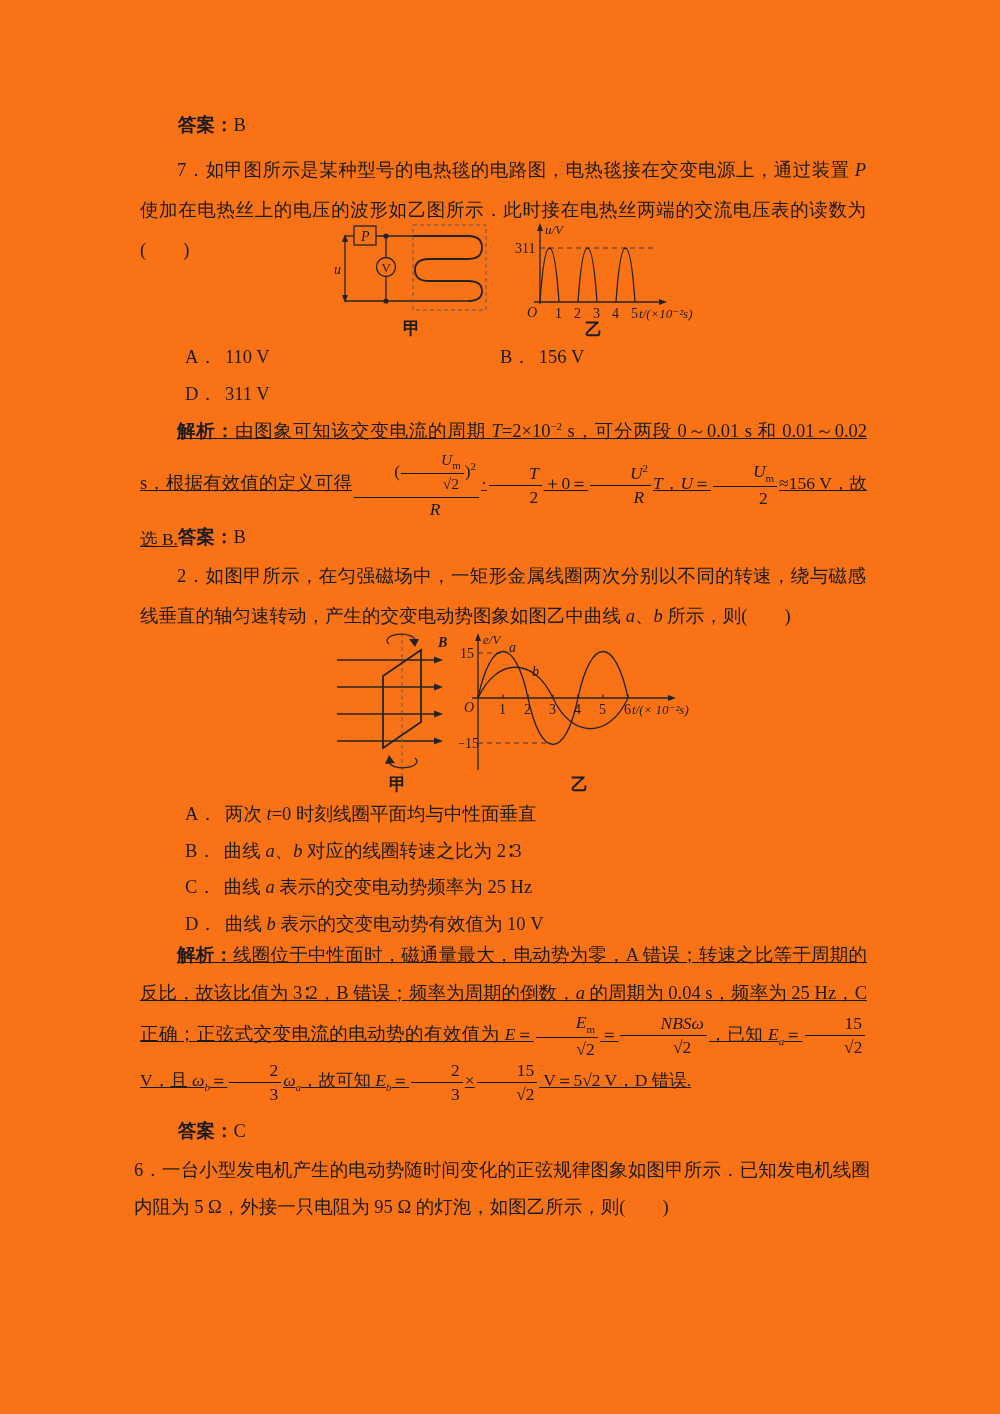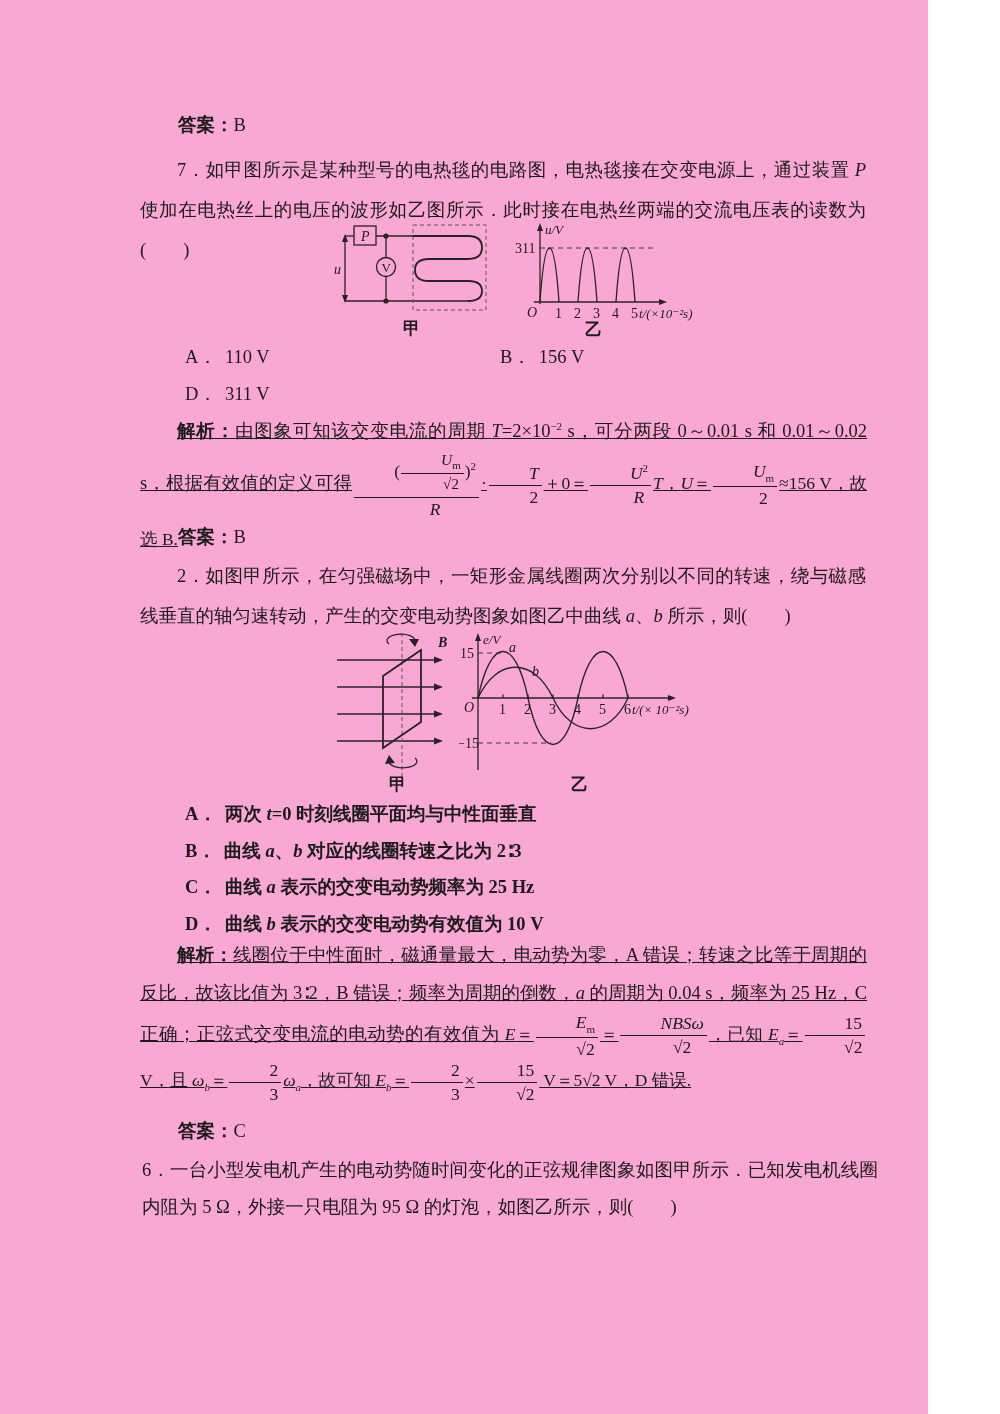--- a/index.html
+++ b/index.html
@@ -1,18 +1,18 @@
 <!DOCTYPE html>
 <html><head>
 <meta charset="utf-8">
 <style>
   * { margin:0; padding:0; box-sizing:border-box; }
   html,body { background:#ffffff; }
   .page {
-    position:relative; width:928px; height:1414px; background:#f9a8d4;
+    position:relative; width:1000px; height:1414px; background:#f97316;
     color:#1b1b1b; font-family:"Liberation Serif","DejaVu Serif",serif;
     font-size:18.5px; overflow:hidden;
   }
   .abs { position:absolute; }
   .blabel { font-weight:700; }
   .stem { line-height:40px; text-indent:2em; text-align:justify; }
   .plain { line-height:37px; text-align:justify; }
   .it { font-style:italic; }
   sub { font-size:11px; }
   sup { font-size:11px; }
@@ -176,32 +176,32 @@
       <text class="t14" x="65" y="84">2</text>
       <text class="t14" x="90" y="84">3</text>
       <text class="t14" x="115" y="84">4</text>
       <text class="t14" x="140" y="84">5</text>
       <text class="t14" x="165" y="84">6</text>
       <text class="t13 iti" x="173" y="84">t/(× 10⁻²s)</text>
       <text class="cap" x="112" y="160">乙</text>
     </svg>
   </div>
 
-  <div class="abs" style="left:140px; top:796px; width:726px; padding-left:45px;font-weight:bold;">
+  <div class="abs" style="left:140px; top:796px; width:726px; padding-left:45px;">
     <div class="optrow"><span class="optk">A．</span><span>两次 </span><span class="it">t</span><span>=0 时刻线圈平面均与中性面垂直</span></div>
     <div class="optrow"><span class="optk">B．</span><span>曲线 </span><span class="it">a</span><span>、</span><span class="it">b</span><span> 对应的线圈转速之比为 2∶3</span></div>
     <div class="optrow"><span class="optk">C．</span><span>曲线 </span><span class="it">a</span><span> 表示的交变电动势频率为 25 Hz</span></div>
     <div class="optrow"><span class="optk">D．</span><span>曲线 </span><span class="it">b</span><span> 表示的交变电动势有效值为 10 V</span></div>
   </div>
 
   <div class="abs analysis" style="left:140px; top:936px; width:727px; text-indent:2em;">
     <span class="blabel">解析：</span><span>线圈位于中性面时，磁通量最大，电动势为零，A 错误；转速之比等于周期的反比，故该比值为 3∶2，B 错误；频率为周期的倒数，</span><span class="it">a</span><span> 的周期为 0.04 s，频率为 25 Hz，C 正确；正弦式交变电流的电动势的有效值为 </span><span class="math"><span class="it">E</span><span>＝</span><span class="fr"><span class="n"><span class="it">E</span><sub>m</sub></span><span class="d">√2</span></span><span>＝</span><span class="fr"><span class="n"><span class="it">NBSω</span></span><span class="d">√2</span></span><span>，已知 </span><span class="it">E</span><sub class="it">a</sub><span>＝</span><span class="fr"><span class="n">15</span><span class="d">√2</span></span><span> V，且 </span><span class="it">ω</span><sub class="it">b</sub><span>＝</span><span class="fr"><span class="n">2</span><span class="d">3</span></span><span class="it">ω</span><sub class="it">a</sub><span>，故可知 </span><span class="it">E</span><sub class="it">b</sub><span>＝</span><span class="fr"><span class="n">2</span><span class="d">3</span></span><span>×</span><span class="fr"><span class="n">15</span><span class="d">√2</span></span><span> V＝5</span><span>√2</span><span> V，D 错误.</span></span>
   </div>
 
   <div class="abs" style="left:178px; top:1118px;text-align:center;">
     <span class="blabel">答案：</span><span>C</span>
   </div>
 
-  <div class="abs plain" style="left:134px; top:1152px; width:736px;margin-left:8px;">
+  <div class="abs plain" style="left:134px; top:1152px; width:736px;">
     <span>6．一台小型发电机产生的电动势随时间变化的正弦规律图象如图甲所示．已知发电机线圈内阻为 5 Ω，外接一只电阻为 95 Ω 的灯泡，如图乙所示，则(　　)</span>
   </div>
 
 </div>
 
 </body></html>

